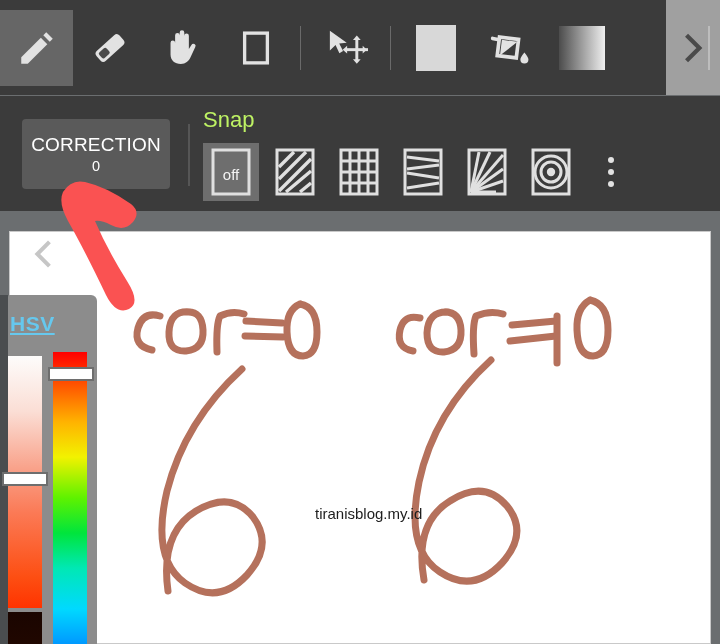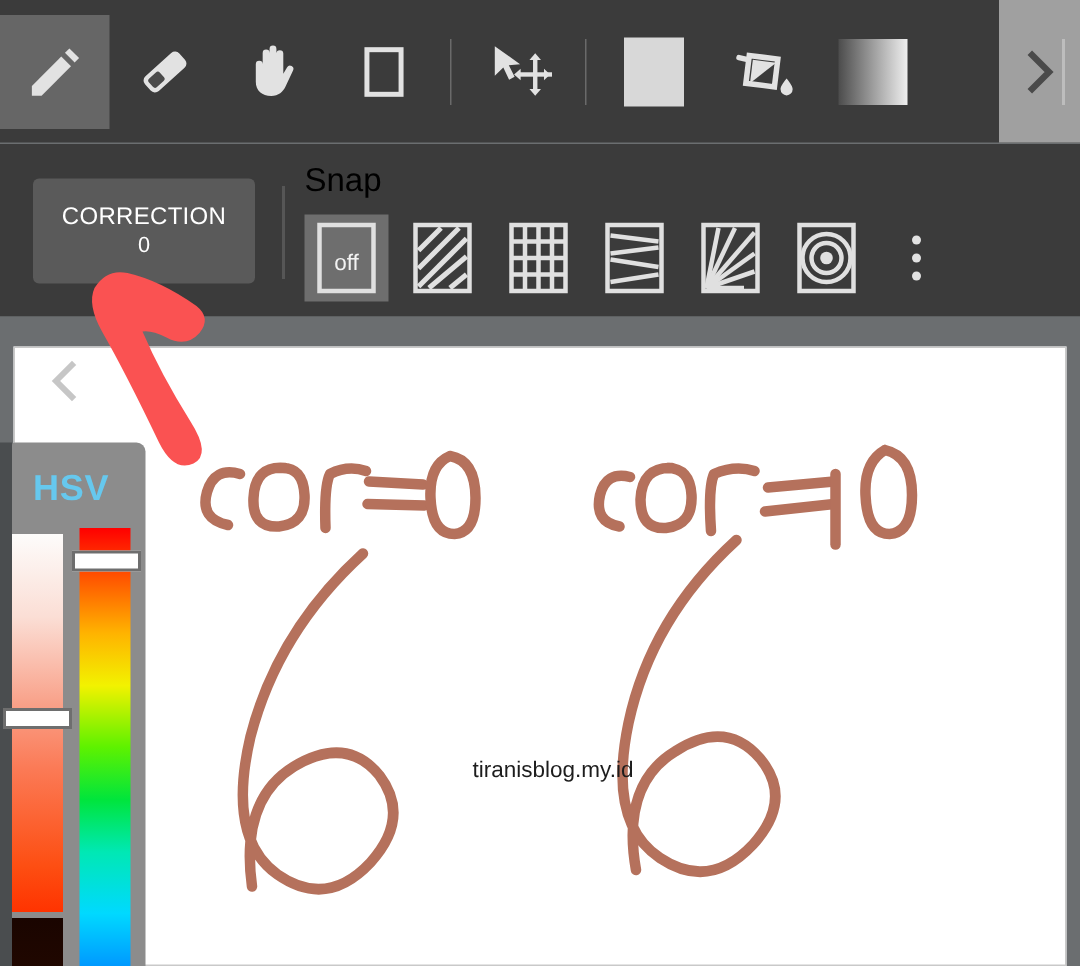--- a/index.html
+++ b/index.html
@@ -50,29 +50,29 @@
     background: #3b3b3b;
   }
   .correction-btn {
     position: absolute; left: 22px; top: 119px;
     width: 148px; height: 70px;
     background: #5a5a5a; border-radius: 4px;
     color: #ffffff; display: flex;
     flex-direction: column; align-items: center; justify-content: center;
     line-height: 1.25;
   }
-  .correction-btn .cname { font-size: 16px; letter-spacing: .2px; }
+  .correction-btn .cname { font-size: 19px; letter-spacing: .2px; }
   .correction-btn .cval  { font-size: 14.5px; }
   .opt-sep {
     position: absolute; left: 188px; top: 124px;
     width: 2px; height: 62px; background: #565656;
   }
   .snap-label {
     position: absolute; left: 203px; top: 107px;
-    color: #000000; font-size: 22px;
+    color: #bef264; font-size: 22px;
   }
   .snap-row {
     position: absolute; left: 203px; top: 143px;
     display: flex; align-items: center; gap: 8px;
   }
   .snap-item {
     width: 56px; height: 58px;
     display: flex; align-items: center; justify-content: center;
   }
   .snap-item.selected { background: #6e6e6e; text-align: center; }
@@ -111,23 +111,23 @@
     position: absolute; left: 8px; top: 295px;
     width: 89px; height: 349px;
     background: #8c8c8c;
     border-top-right-radius: 6px; border-top-left-radius: 2px;
   }
   .hsv-edge {
     position: absolute; left: 0; top: 295px;
     width: 8px; height: 349px; background: #4a4d4f;
   }
   .hsv-title {
-    position: absolute; left: 22px; top: 312px;
-    color: #66c8ee; font-size: 24px; font-weight: bold;
-    letter-spacing: .5px;
+    position: absolute; left: 10px; top: 312px;
+    color: #66c8ee; font-size: 21px; font-weight: bold;
+    text-decoration: underline; letter-spacing: .5px;
   }
   .sv-slider-real {
     position: absolute; left: 8px; top: 356px;
     width: 34px; height: 252px;
     background: linear-gradient(180deg,#fdfcfb 0%, #fbded5 22%, #f9a189 45%, #fb7a56 62%, #fd4e12 88%, #ff3300 100%);
   }
   .sv-dark {
     position: absolute; left: 8px; top: 612px;
     width: 34px; height: 32px;
     background: linear-gradient(180deg,#1a0500 0%, #200700 100%);

